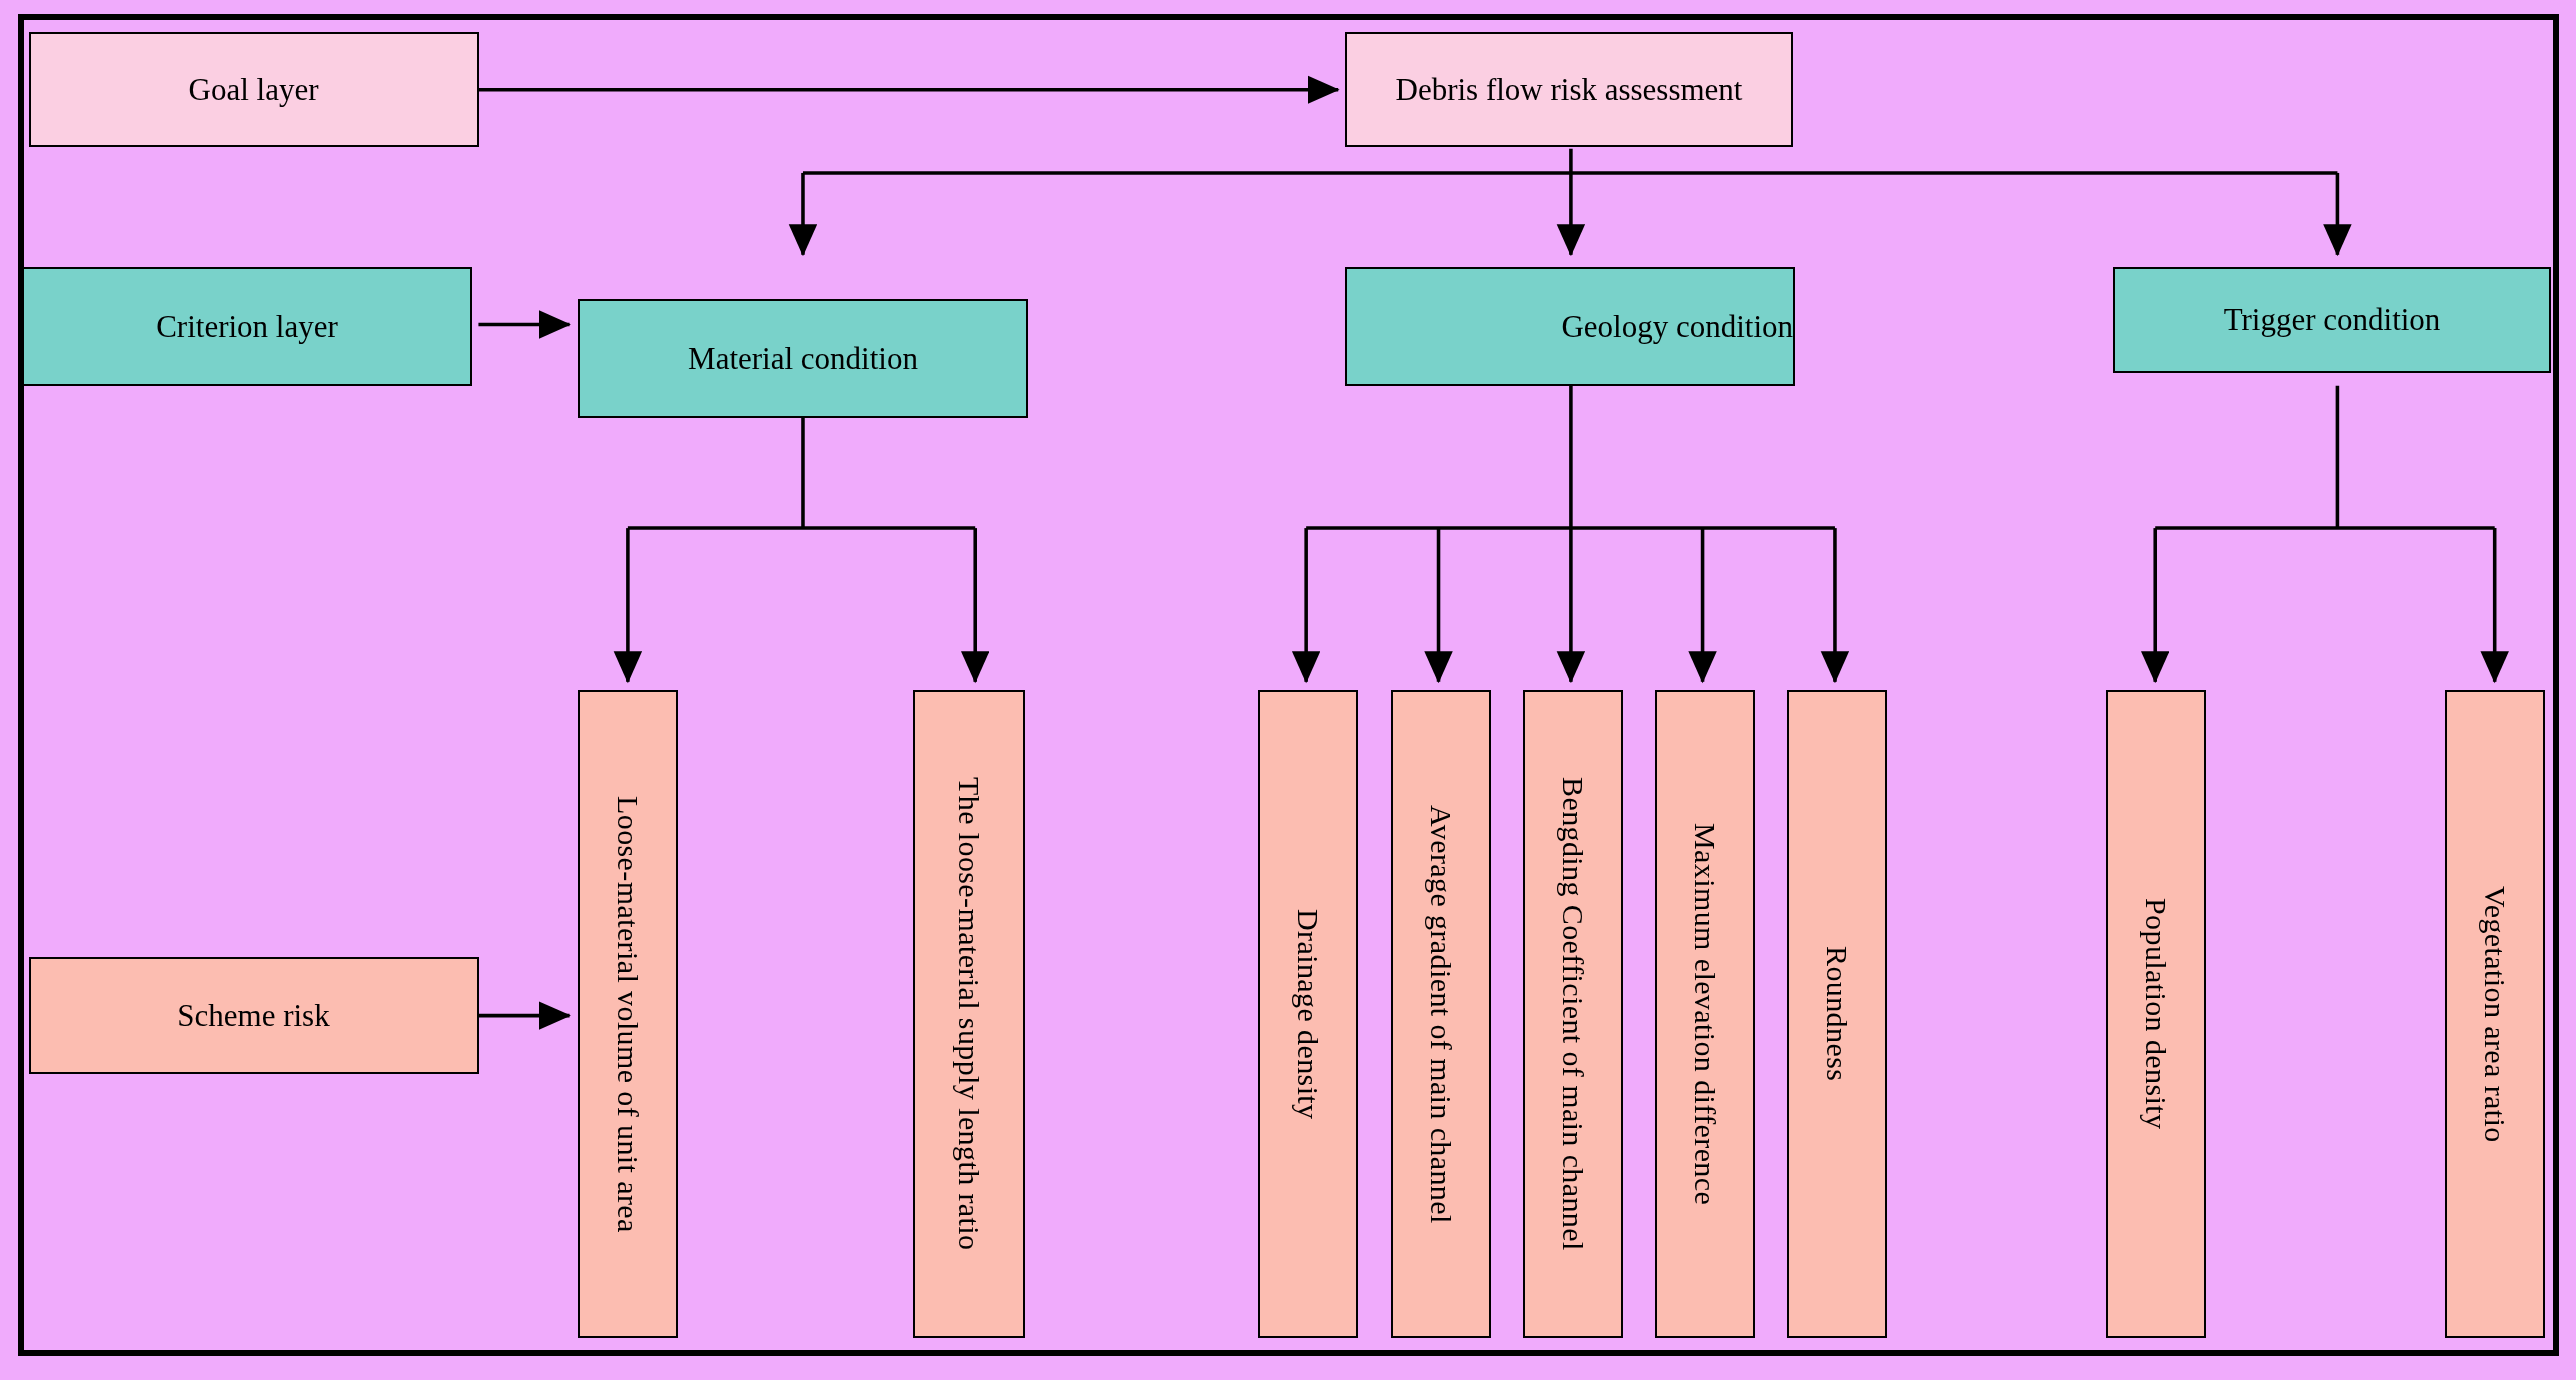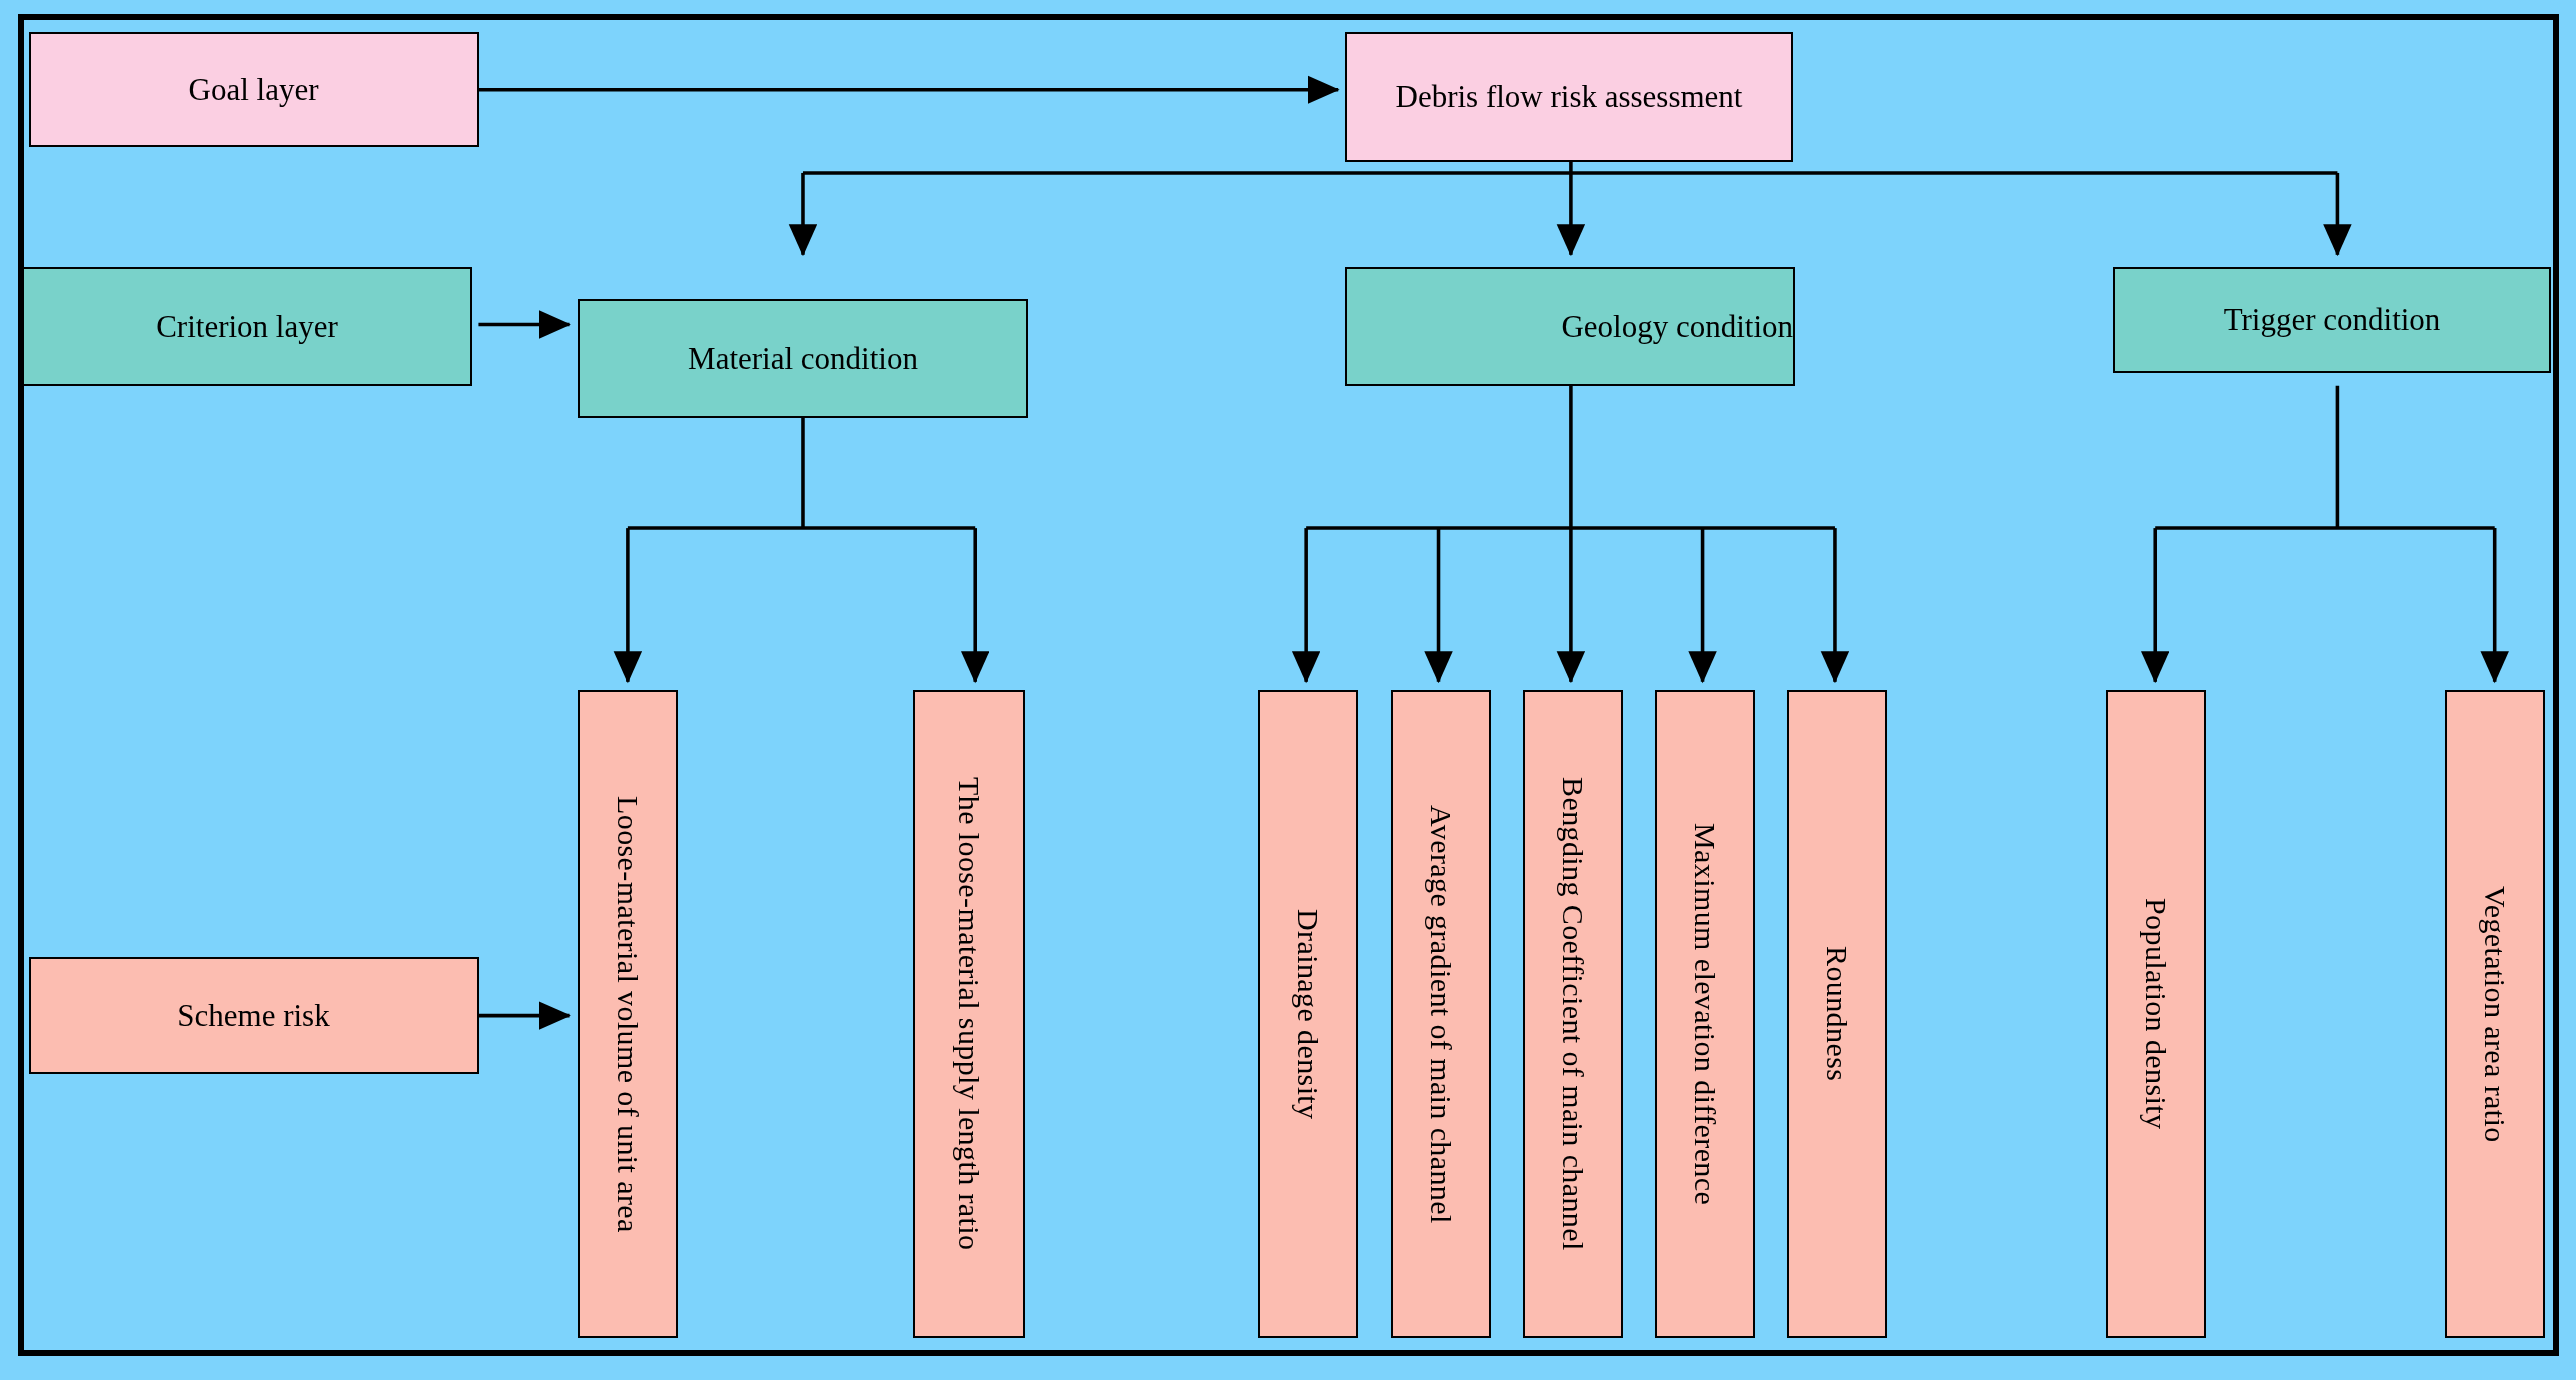--- a/index.html
+++ b/index.html
@@ -1,18 +1,18 @@
 <!DOCTYPE html>
 <html style="font-size:11.4px"><head>
 <meta charset="utf-8">
 <title>Debris flow risk assessment hierarchy</title>
 <style>
   html,body{margin:0;padding:0;background:#ffffff;}
   body{font-family:"Liberation Serif", serif;}
-  #canvas{position:relative;width:2576px;height:1380px;background:#7dd3fc;overflow:hidden;}
+  #canvas{position:relative;width:2576px;height:1380px;background:#f0abfc;overflow:hidden;}
   #frame{position:absolute;left:18px;top:14.2px;width:2541px;height:1342px;border:6.4px solid #000;box-sizing:border-box;}
   .node{position:absolute;box-sizing:border-box;border:2.8px solid #000;display:flex;align-items:center;justify-content:center;text-align:center;color:#000;}
   .node.pink{background:#fbcfe2;}
   .node.teal{background:#79d2ca;}
   .node.salmon{background:#fcbdb1;}
   .node .lbl{display:block;line-height:1.35;font-size:31px;}
   .node.vert{}
   .node.vert .lbl{
     writing-mode:vertical-rl;
     text-orientation:mixed;
@@ -66,21 +66,21 @@
       <path d="M3028,742 L3505,742"></path>
       <path d="M3028,742 L3028,958" marker-end="url(#ah)"></path>
       <path d="M3505,742 L3505,958" marker-end="url(#ah)"></path>
     </g>
   </svg>
 
   <div class="node pink" style="left:28.5px;top:32px;width:450px;height:115px;">
     <span class="lbl">Goal layer</span>
   </div>
 
-  <div class="node pink" style="left:1345px;top:32px;width:448px;height:130px;">
+  <div class="node pink" style="left:1345px;top:32px;width:448px;height:115px;">
     <span class="lbl">Debris flow risk assessment</span>
   </div>
 
   <div class="node teal" style="left:22px;top:267px;width:450px;height:119px;">
     <span class="lbl">Criterion layer</span>
   </div>
 
   <div class="node teal" style="left:578px;top:267px;width:450px;height:119px;margin-top:32px;">
     <span class="lbl">Material condition</span>
   </div>

